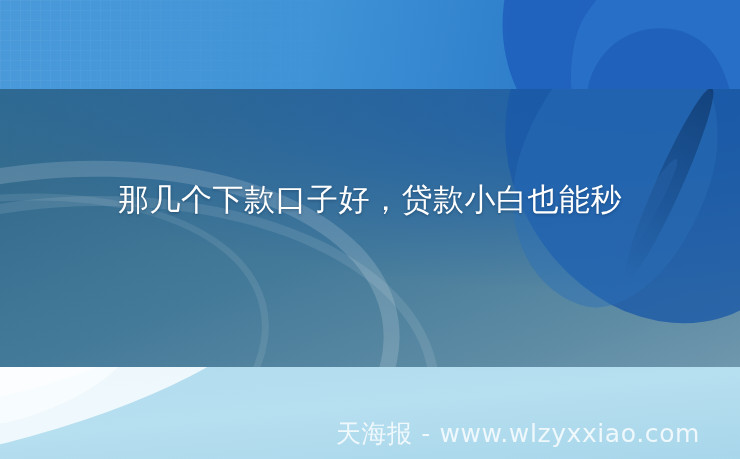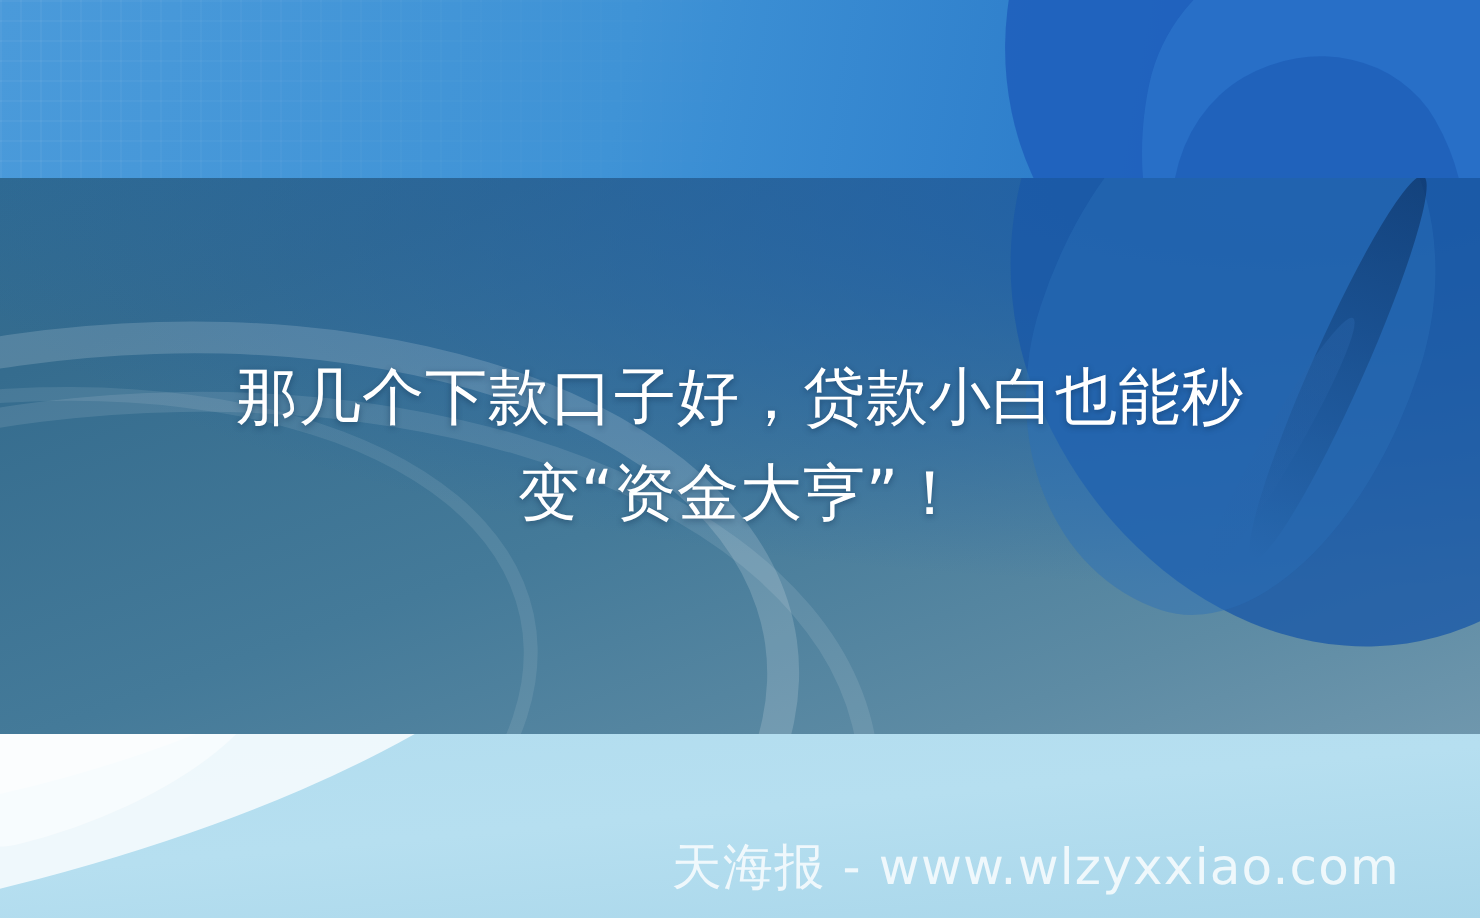--- a/index.html
+++ b/index.html
@@ -213,21 +213,20 @@
     <div class="mid-blob-b"></div>
     <div class="mid-streak"></div>
     <div class="mid-streak2"></div>
     <div class="mid-wave-a"></div>
     <div class="mid-wave-b"></div>
     <div class="mid-wave-c"></div>
   </div>
 
   <div class="headline">
     <span class="ln">那几个下款口子好，贷款小白也能秒</span>
-    <span class="ln">变“资金大亨”！</span>
   </div>
 
   <div class="band-bot">
     <div class="bot-swoosh-a"></div>
     <div class="bot-swoosh-b"></div>
     <div class="bot-swoosh-c"></div>
   </div>
 
   <div class="watermark">天海报 - www.wlzyxxiao.com</div>
 

